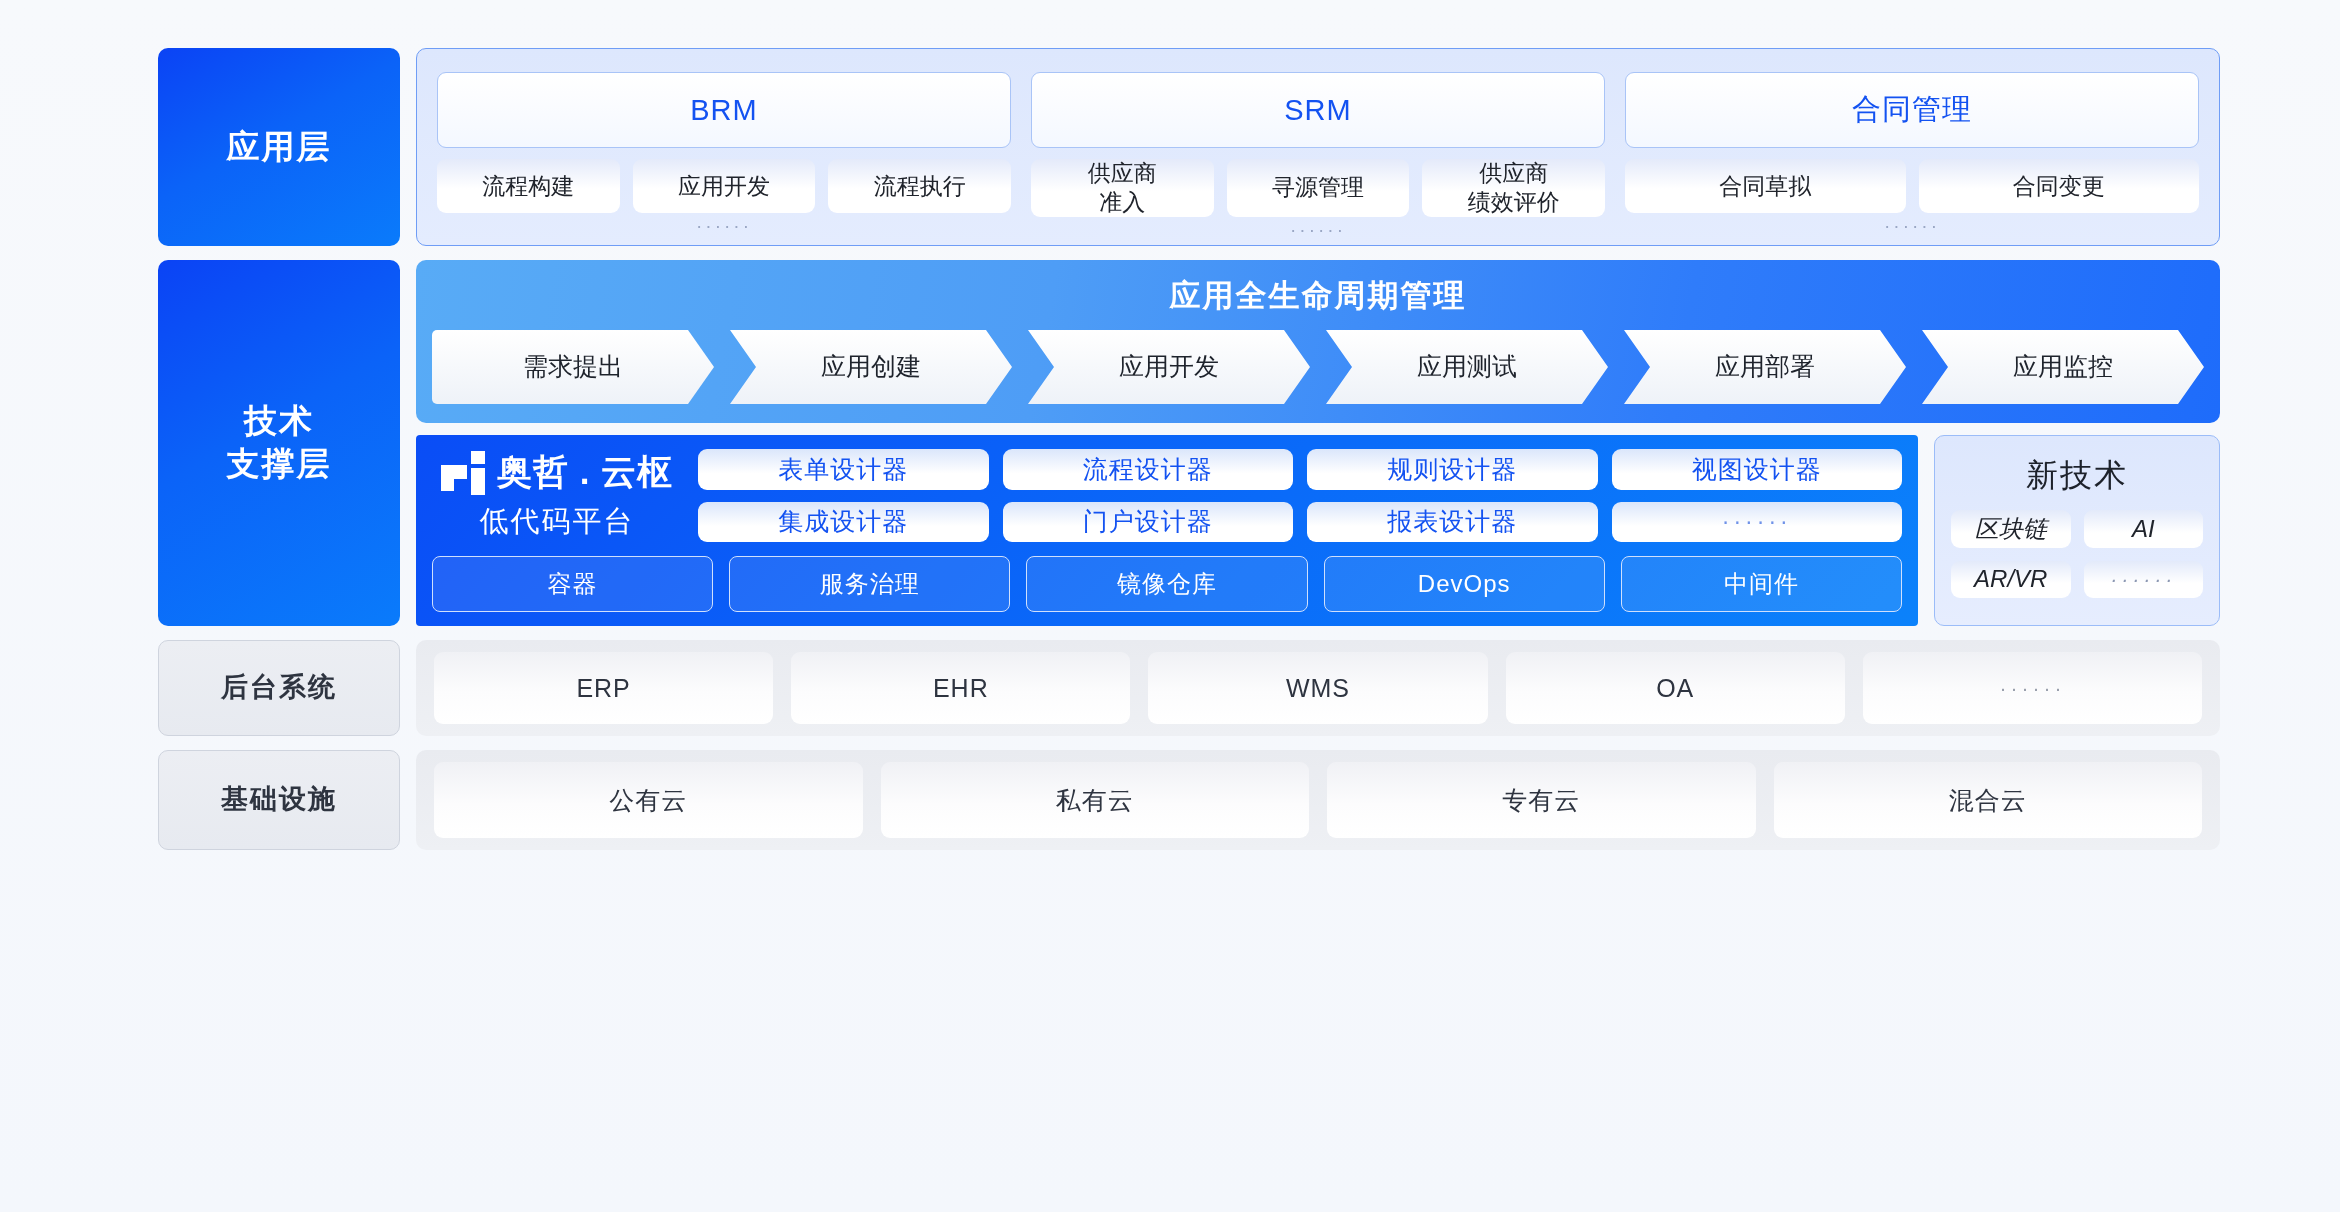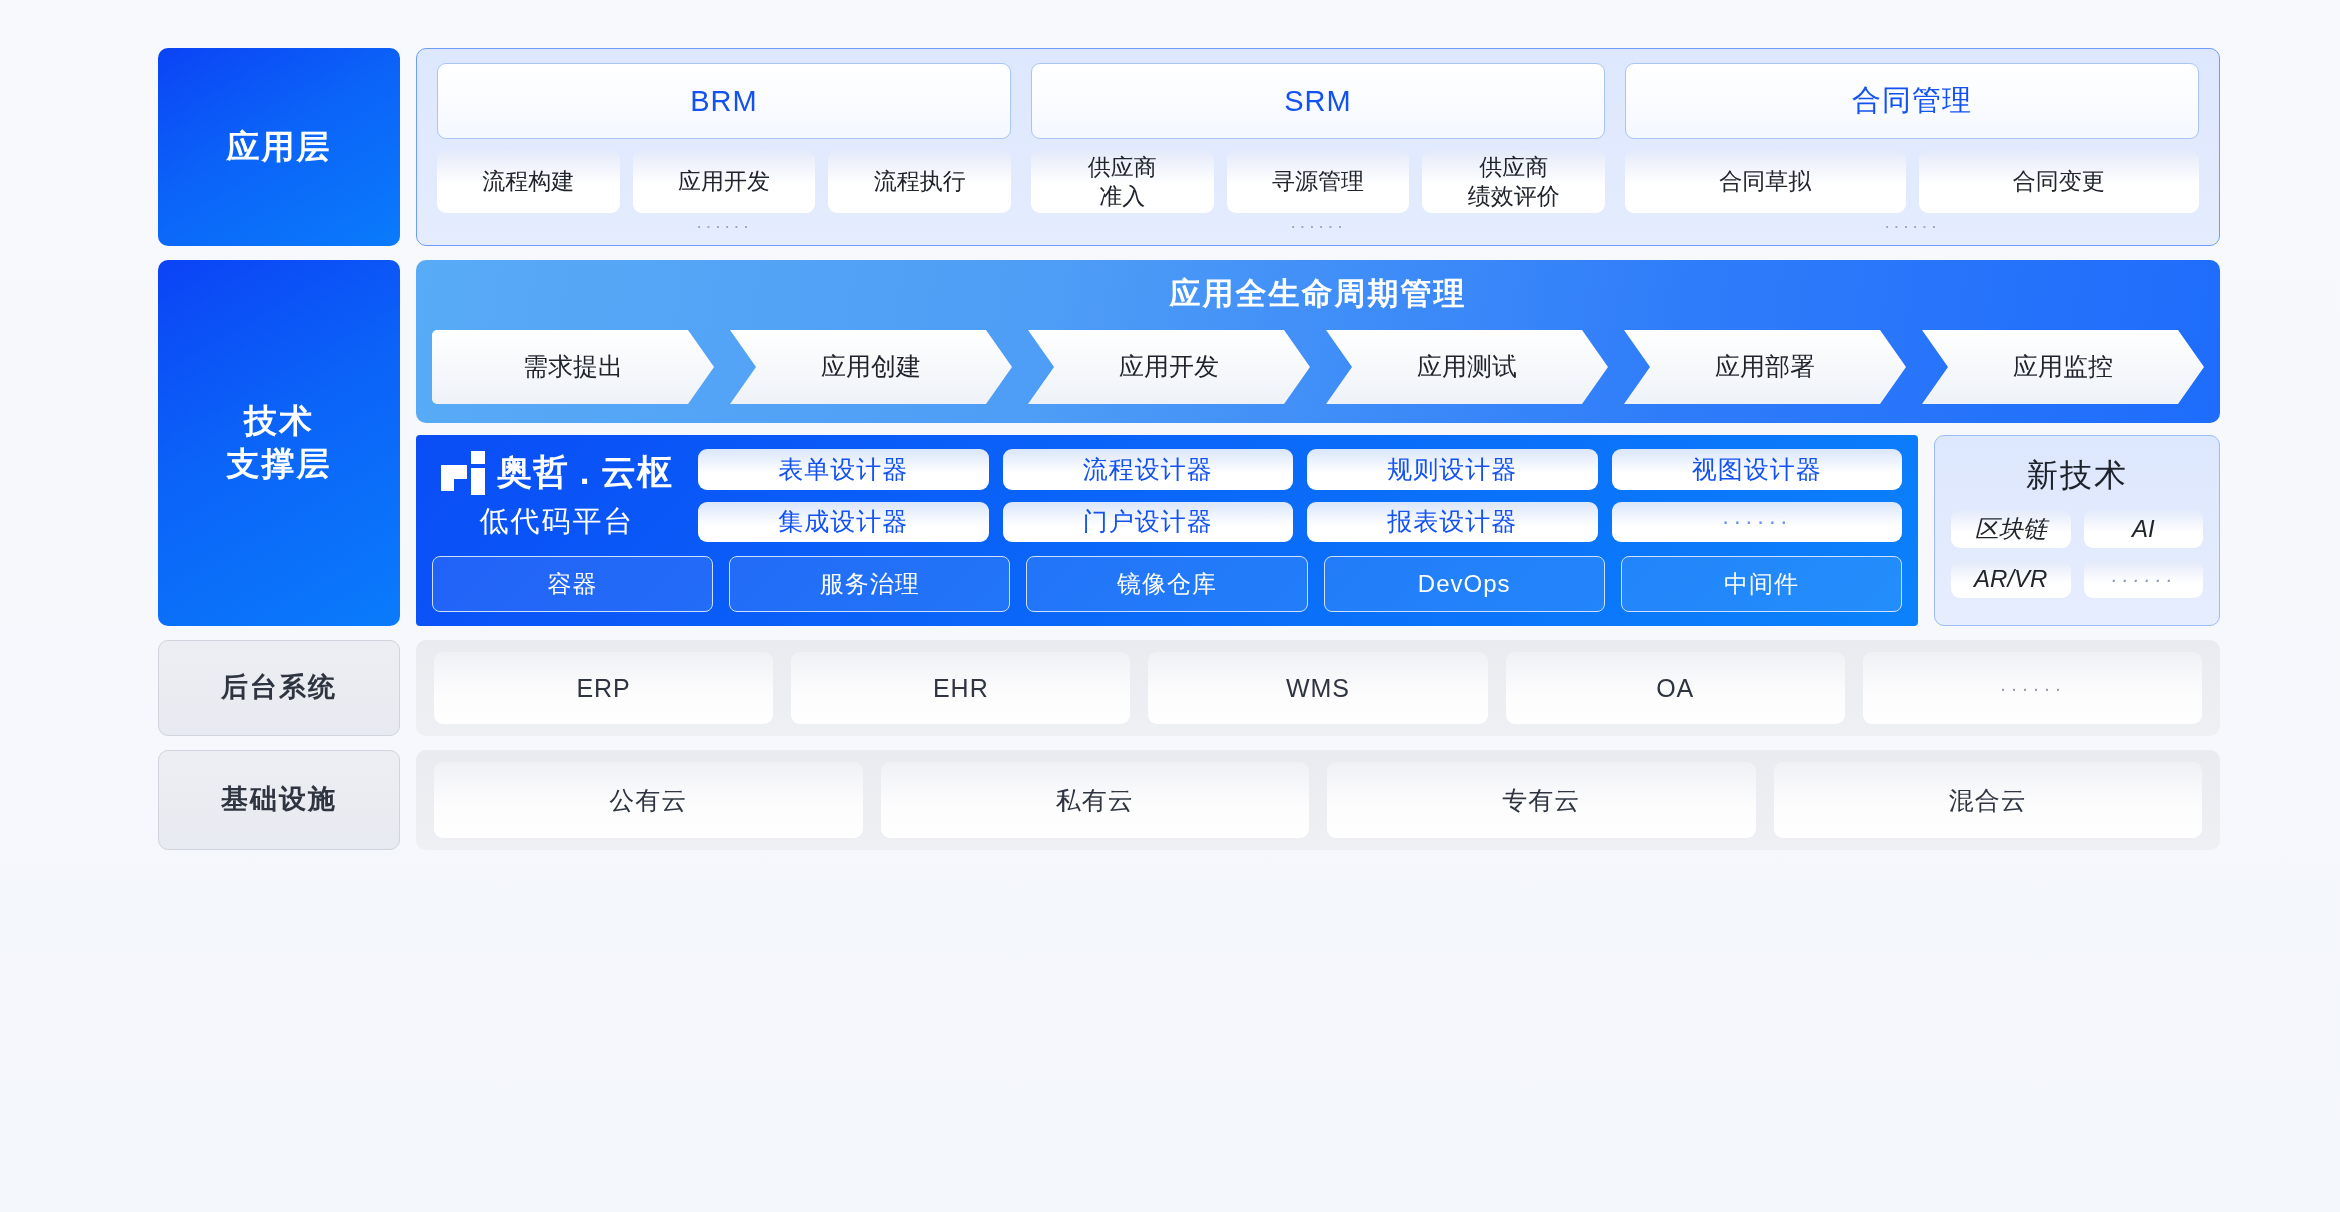--- a/index.html
+++ b/index.html
@@ -75,32 +75,32 @@
     white-space: pre-line;
   }
   .app-ellipsis {
     text-align: center;
     color: #9aa7c4;
     font-size: 19px;
     letter-spacing: 3px;
     line-height: 1;
     padding-top: 3px;
   }
-  .app-group-inner { display:flex; flex-direction:column; height:100%; }
+  .app-group-inner { display:flex; flex-direction:column; height:100%;margin-top:9px; }
 
   
   .tech-row { height: 366px; margin-top: 14px; }
   .tech-body { display: flex; flex-direction: column; height: 100%; }
 
   .lifecycle {
     height: 194px;
     border-radius: 10px;
     background: linear-gradient(100deg, #58abf6 0%, #4e9df6 35%, #2f7cfa 70%, #1e6cfb 100%);
     padding: 10px 16px 14px 16px;
-    display: flex; flex-direction: column; font-family: Liberation Mono, monospace;
+    display: flex; flex-direction: column;
   }
   .lifecycle-title {
     color: #ffffff;
     font-size: 31px;
     font-weight: bold;
     text-align: center;
     letter-spacing: 2px;
     line-height: 1.45;
     padding: 4px 0 6px;
   }

